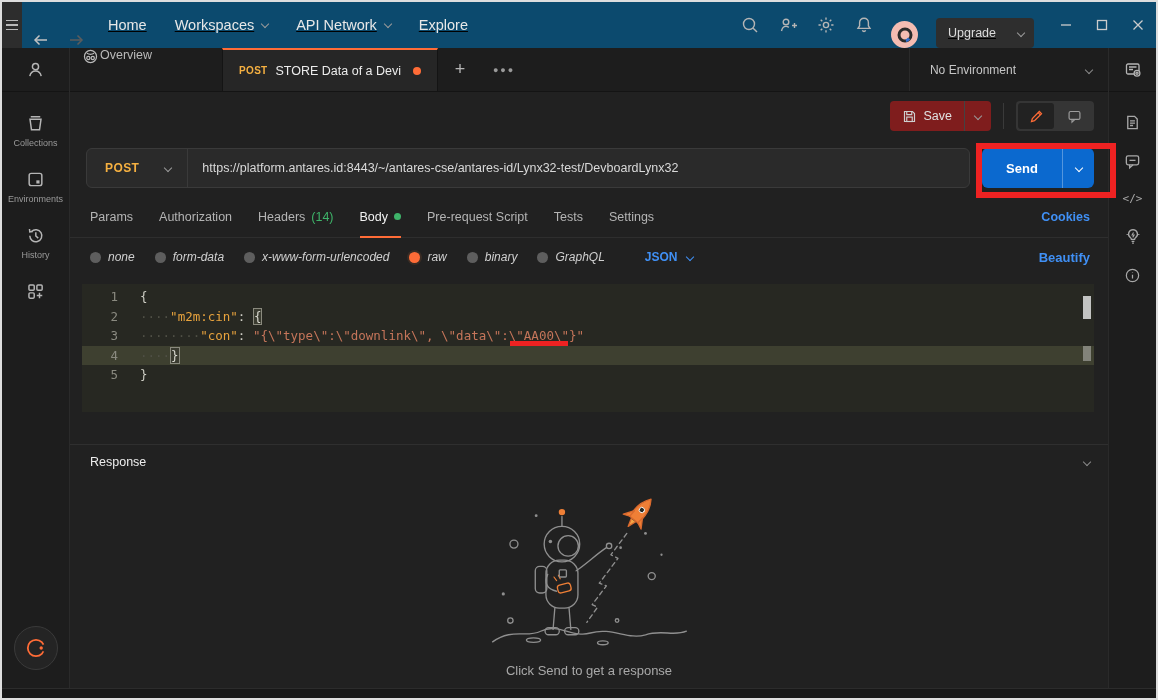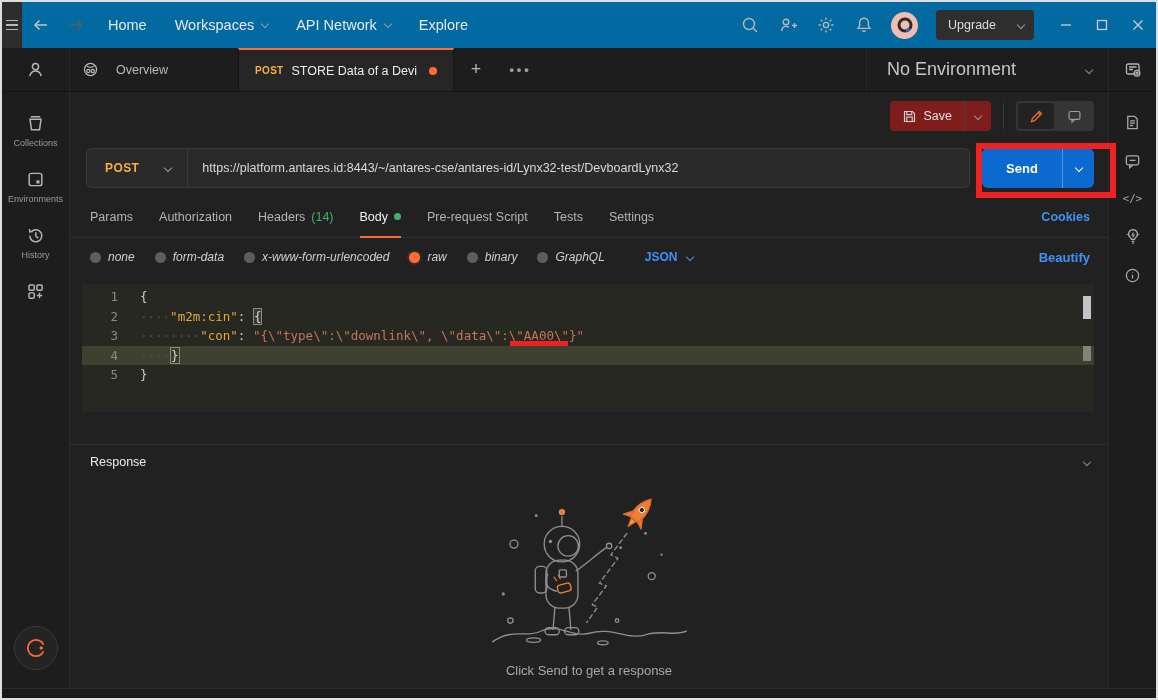--- a/index.html
+++ b/index.html
@@ -1,21 +1,21 @@
 <!DOCTYPE html>
 <html style="--accent-orange: #ff6c37; --method-post: #f5b041; --link-blue: #4090f5; --send-blue: #0b69cf; --success-green: #3eb369; --annotation-red: #ee2222; --editor-key: #e8a33d; --editor-string: #c5755a; --http-teal: #2bb3a8;"><head>
 <meta charset="utf-8">
 <style>
   * { box-sizing: border-box; margin: 0; padding: 0; }
   html,body { width:1158px; height:700px; }
   body { font-family:"Liberation Sans", sans-serif; background:#0c0c0c; position:relative; }
   .window { position:absolute; inset:0; border:2px solid #dedede; background:#1c1c1c; display:flex; flex-direction:column; overflow:hidden; }
 
   
-  .titlebar { height:46px; background:#0369a1; display:flex; align-items:center; flex:none; }
+  .titlebar { height:46px; background:#0c4a6e; display:flex; align-items:flex-end; flex:none;text-decoration:underline; }
   .hamburger { width:20px; height:46px; background:#2d2d2d; display:flex; flex-direction:column; justify-content:center; gap:3px; padding:0 4px; cursor:pointer; }
   .hamburger i { display:block; height:1.6px; background:#b9b9b9; }
   .nav-arrow { width:36px; display:flex; justify-content:center; color:#c3c3c3; }
   .nav-arrow.dim { color:#5c5c5c; }
   .nav-item { padding:0 14px; font-size:14.5px; font-weight:500; color:#e8e8e8; display:flex; align-items:center; gap:8px; cursor:pointer; height:46px; }
   .nav-item .chev { color:#9a9a9a; margin-top:-3px; }
   .chev { display:inline-block; width:6px; height:6px; border-right:1.5px solid currentColor; border-bottom:1.5px solid currentColor; transform:rotate(45deg); }
   .tb-spacer { flex:1; }
   .tb-icon { width:38px; height:46px; display:flex; align-items:center; justify-content:center; color:#b5b5b5; cursor:pointer; }
   .avatar { width:27px; height:27px; border-radius:50%; background:#f3bcb2; margin:0 8px; display:flex; align-items:center; justify-content:center; cursor:pointer; }
@@ -31,28 +31,28 @@
   .sidebar { width:68px; flex:none; background:#1d1d1d; border-right:1px solid #2a2a2a; display:flex; flex-direction:column; align-items:center; }
   .sb-top { height:44px; width:100%; display:flex; align-items:center; justify-content:center; border-bottom:1px solid #141414; color:#b5b5b5; cursor:pointer; }
   .sb-item { margin-top:22px; display:flex; flex-direction:column; align-items:center; gap:5px; color:#b5b5b5; cursor:pointer; width:100%; }
   .sb-item .sb-label { font-size:9px; color:#9a9a9a; max-width:66px; overflow:hidden; white-space:nowrap; }
   .sb-flex { flex:1; }
   .sb-logo { width:44px; height:44px; border-radius:50%; background:#242424; border:1px solid #3a3a3a; display:flex; align-items:center; justify-content:center; margin-bottom:18px; cursor:pointer; }
 
   
   .middle { flex:1; display:flex; flex-direction:column; min-width:0; }
   .tabstrip { height:44px; flex:none; background:#1d1d1d; border-bottom:1px solid #141414; display:flex; align-items:stretch; }
-  .tab-overview { display:flex; align-items:center; gap:17px; padding:0 70px 0 12px; color:#b9b9b9; font-size:12.5px; cursor:pointer; }
+  .tab-overview { display:flex; gap:1px; padding:0 70px 0 12px; color:#b9b9b9; font-size:12.5px; cursor:pointer; }
   .tab-active { display:flex; align-items:center; gap:8px; padding:0 16px; background:#262626; border-top:2px solid var(--accent-orange,#ff6c37); border-left:1px solid #141414; border-right:1px solid #141414; cursor:pointer; }
   .tab-method { font-size:10px; font-weight:bold; color:var(--method-post,#f5b041); letter-spacing:.3px; }
   .tab-title { font-size:12.5px; color:#ececec; }
   .tab-dot { width:8px; height:8px; border-radius:50%; background:var(--accent-orange,#ff6c37); margin-left:4px; }
   .tab-plus { width:44px; display:flex; align-items:center; justify-content:center; color:#b5b5b5; font-size:18px; cursor:pointer; }
   .tab-more { width:44px; display:flex; align-items:center; justify-content:center; color:#9a9a9a; font-size:9px; letter-spacing:2px; cursor:pointer; }
-  .env-select { margin-left:auto; display:flex; align-items:center; height:100%; border-left:1px solid #2a2a2a; padding:0 16px 0 20px; gap:70px; font-size:18px; color:#c6c6c6; cursor:pointer; }
+  .env-select { margin-left:auto; display:flex; align-items:center; height:100%; border-left:1px solid #2a2a2a; padding:0 16px 0 20px; gap:70px; font-size:12px; color:#c6c6c6; cursor:pointer; }
   .env-select .chev { color:#8a8a8a; }
 
   
   .main { flex:1; background:#212121; display:flex; flex-direction:column; min-height:0; position:relative; }
   .crumb-row { height:48px; flex:none; display:flex; align-items:center; padding:0 14px 0 16px; }
   .crumb { display:flex; align-items:center; gap:10px; font-size:12px; }
   .crumb .col-name { color:#9b9b9b; }
   .crumb .sep { color:#6a6a6a; }
   .crumb .req-name { color:#ececec; font-weight:bold; }
   .crumb-right { margin-left:auto; display:flex; align-items:center; gap:12px; }

